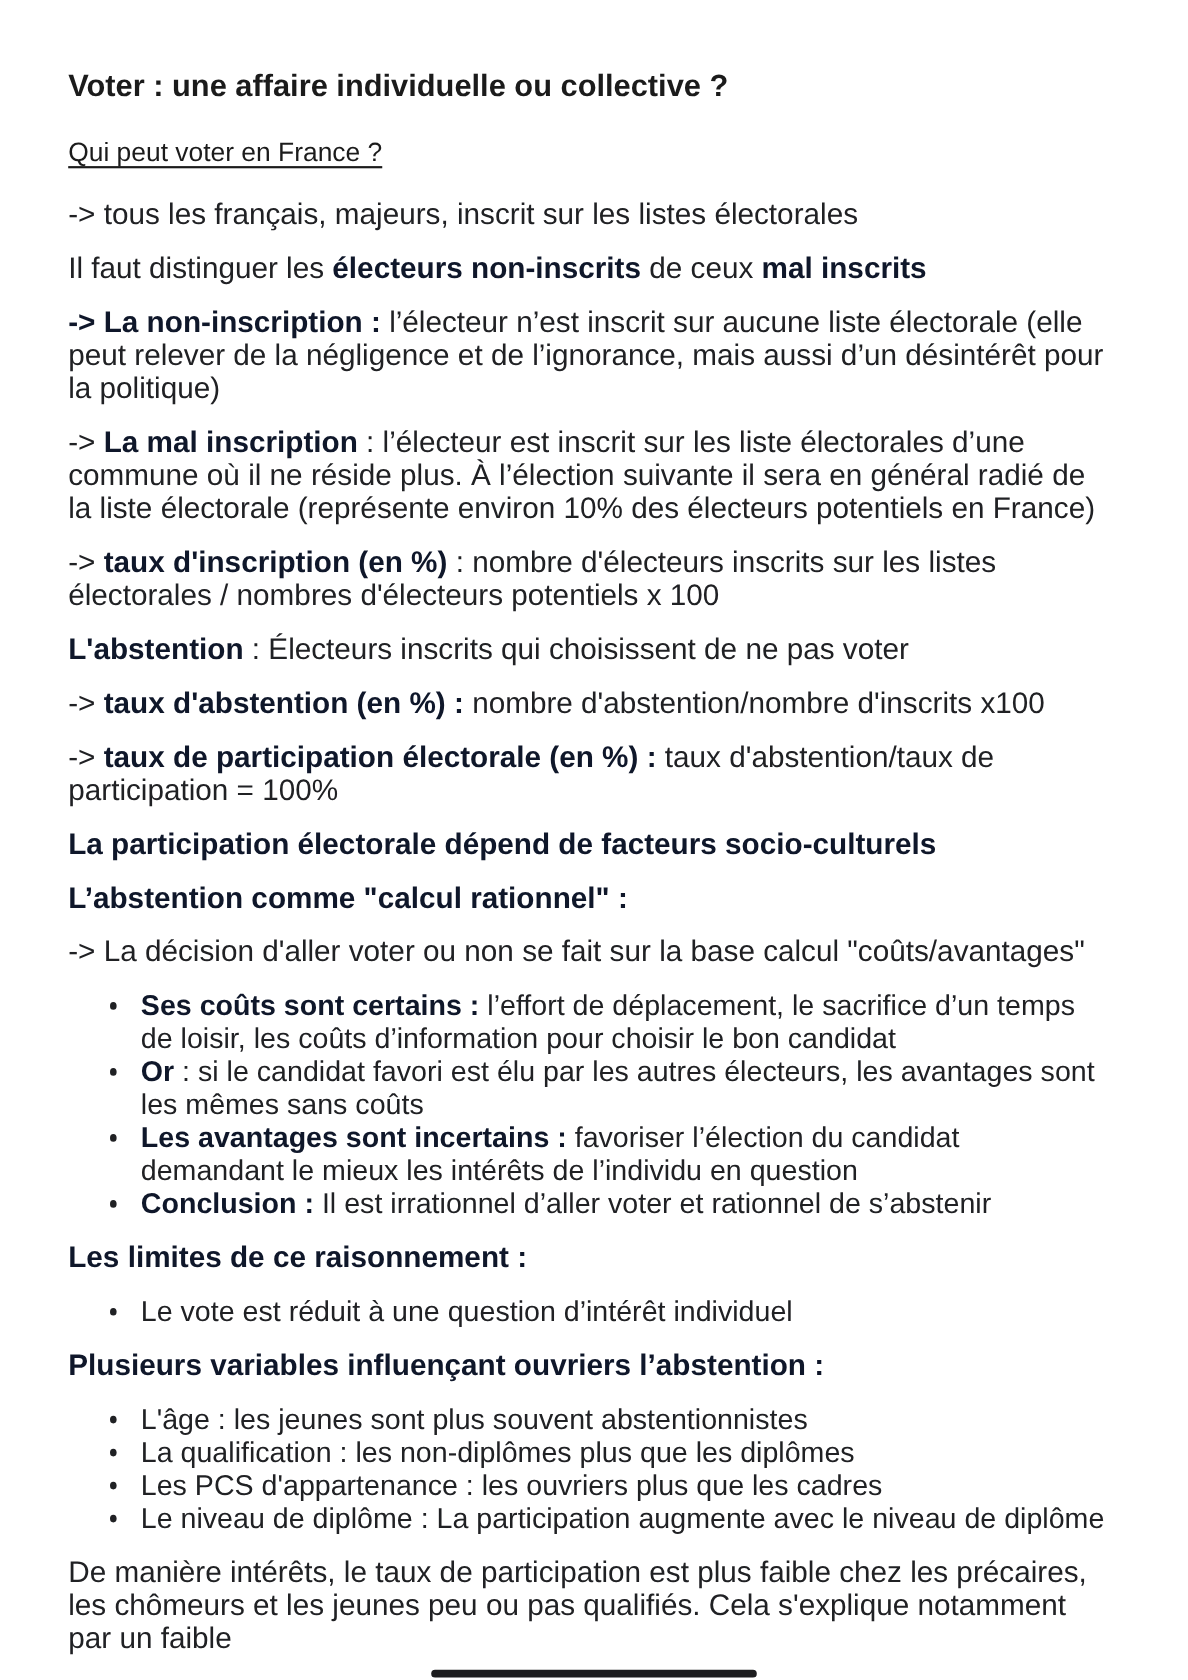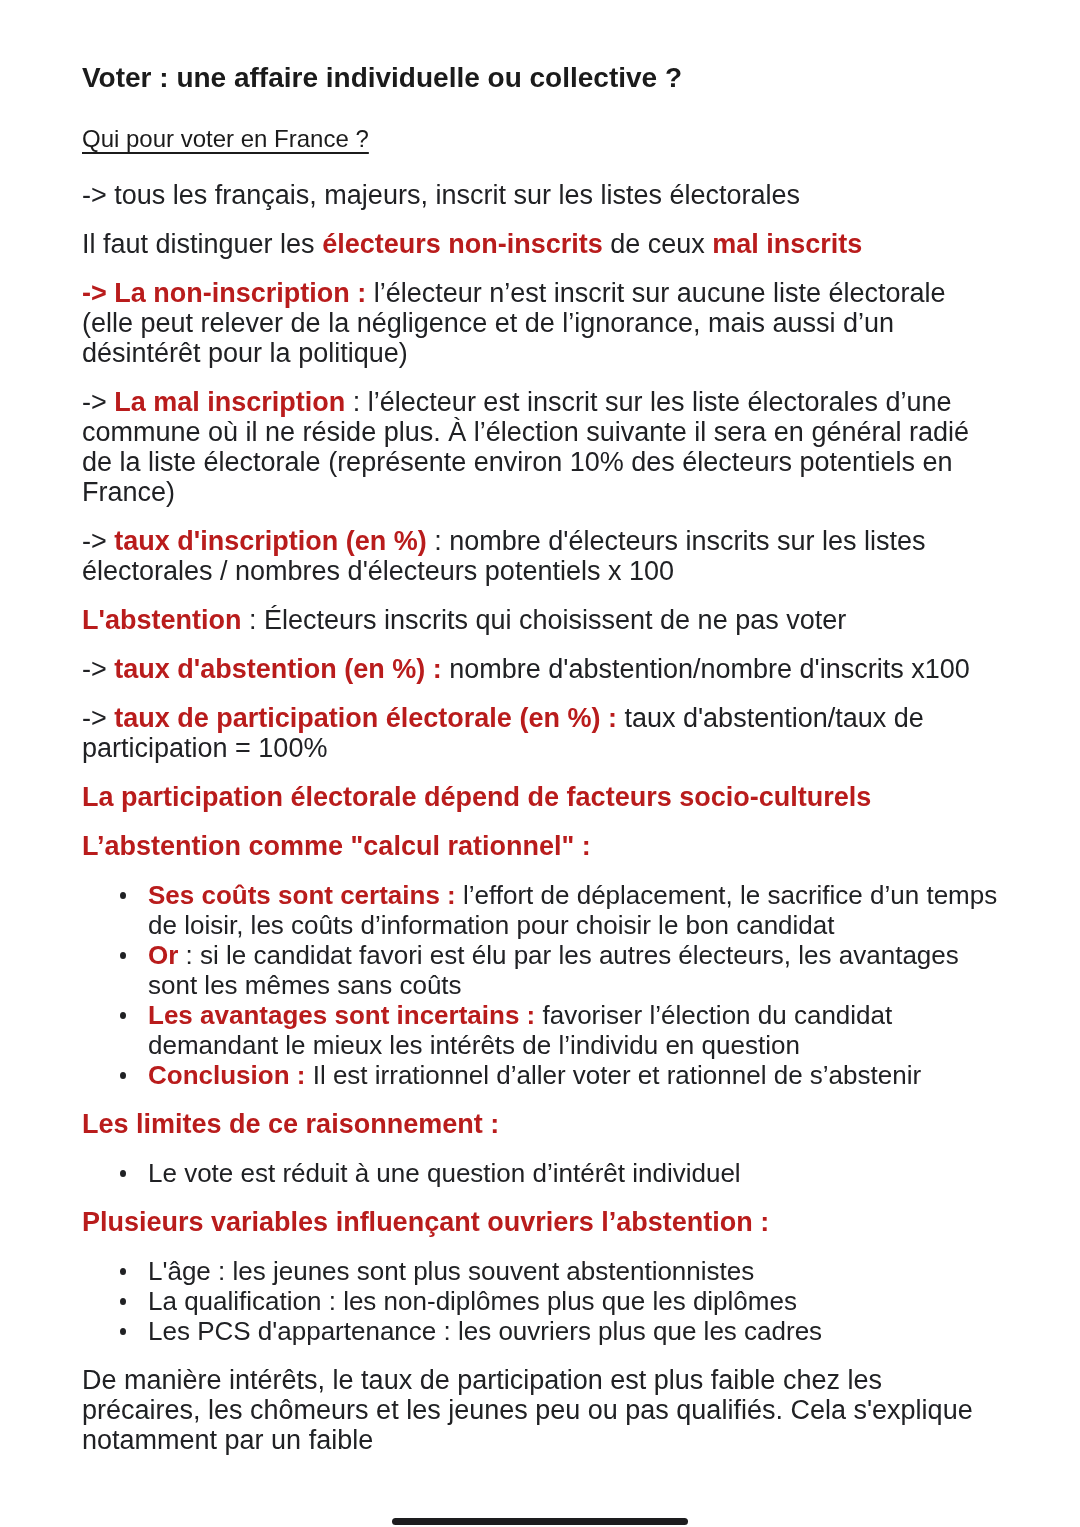--- a/index.html
+++ b/index.html
@@ -12,21 +12,20 @@
     height: 1527px;
     position: relative;
     overflow: hidden;
     font-family: "Liberation Sans", "DejaVu Sans", sans-serif;
     color: #202124;
     -webkit-font-smoothing: antialiased;
   }
   .doc {
     padding: 60px 76px 0 62px;
     max-width: 956px;
-    margin-left: 20px;
   }
   .doc-title {
     font-size: 28px;
     line-height: 36px;
     font-weight: 700;
     margin: 0 0 28px 0;
     color: #1b1b1b;
   }
   .doc-subtitle {
     font-size: 24px;
@@ -38,21 +37,21 @@
     text-decoration-thickness: 1.5px;
     color: #1b1b1b;
   }
   .para, .heading {
     font-size: 27px;
     line-height: 30px;
     margin: 19px 0;
     color: #202124;
   }
   .heading { font-weight: 700; color: #1b1b1b; }
-  strong { font-weight: 700; color: #b91c1c; }
+  strong { font-weight: 700; color: #0f172a; }
   ul.bullets {
     list-style: none;
     margin: 19px 0;
     padding: 0 0 0 66px;
     font-size: 26px;
     line-height: 30px;
   }
   ul.bullets li {
     position: relative;
     margin: 0;
@@ -76,45 +75,47 @@
     height: 7px;
     border-radius: 4px;
     background: #1d1d1f;
   }
 </style>
 </head>
 <body>
 
 <div class="doc">
   <h1 class="doc-title">Voter : une affaire individuelle ou collective ?</h1>
-  <h2 class="doc-subtitle">Qui pour voter en France ?</h2>
+  <h2 class="doc-subtitle">Qui peut voter en France ?</h2>
   <div>
       <p class="para"><span>-&gt; tous les français, majeurs, inscrit sur les listes électorales</span></p>
       <p class="para"><span>Il faut distinguer les </span><strong>électeurs non-inscrits</strong><span> de ceux </span><strong>mal inscrits</strong></p>
       <p class="para"><strong>-&gt; La non-inscription : </strong><span>l’électeur n’est inscrit sur aucune liste électorale (elle peut relever de la négligence et de l’ignorance, mais aussi d’un désintérêt pour la politique)</span></p>
       <p class="para"><span>-&gt; </span><strong>La mal inscription</strong><span> : l’électeur est inscrit sur les liste électorales d’une commune où il ne réside plus. À l’élection suivante il sera en général radié de la liste électorale (représente environ 10% des électeurs potentiels en France)</span></p>
       <p class="para"><span>-&gt; </span><strong>taux d'inscription (en %)</strong><span> : nombre d'électeurs inscrits sur les listes électorales / nombres d'électeurs potentiels x 100</span></p>
       <p class="para"><strong>L'abstention</strong><span> : Électeurs inscrits qui choisissent de ne pas voter</span></p>
       <p class="para"><span>-&gt; </span><strong>taux d'abstention (en %) :</strong><span> nombre d'abstention/nombre d'inscrits x100</span></p>
       <p class="para"><span>-&gt; </span><strong>taux de participation électorale (en %) :</strong><span> taux d'abstention/taux de participation = 100%</span></p>
       <p class="heading"><strong>La participation électorale dépend de facteurs socio-culturels</strong></p>
       <p class="heading"><strong>L’abstention comme "calcul rationnel" :</strong></p>
+      <p class="para"><span>-&gt; La décision d'aller voter ou non se fait sur la base calcul "coûts/avantages"</span></p>
       <ul class="bullets">
         <li><strong>Ses coûts sont certains :</strong><span> l’effort de déplacement, le sacrifice d’un temps de loisir, les coûts d’information pour choisir le bon candidat</span></li>
         <li><strong>Or</strong><span> : si le candidat favori est élu par les autres électeurs, les avantages sont les mêmes sans coûts</span></li>
         <li><strong>Les avantages sont incertains :</strong><span> favoriser l’élection du candidat demandant le mieux les intérêts de l’individu en question</span></li>
         <li><strong>Conclusion :</strong><span> Il est irrationnel d’aller voter et rationnel de s’abstenir</span></li>
       </ul>
       <p class="heading"><strong>Les limites de ce raisonnement :</strong></p>
       <ul class="bullets">
         <li><span>Le vote est réduit à une question d’intérêt individuel</span></li>
       </ul>
       <p class="heading"><strong>Plusieurs variables influençant ouvriers l’abstention :</strong></p>
       <ul class="bullets">
         <li><span>L'âge : les jeunes sont plus souvent abstentionnistes</span></li>
         <li><span>La qualification : les non-diplômes plus que les diplômes</span></li>
         <li><span>Les PCS d'appartenance : les ouvriers plus que les cadres</span></li>
+        <li><span>Le niveau de diplôme : La participation augmente avec le niveau de diplôme</span></li>
       </ul>
       <p class="para"><span>De manière intérêts, le taux de participation est plus faible chez les précaires, les chômeurs et les jeunes peu ou pas qualifiés. Cela s'explique notamment par un faible</span></p>
     </div>
 </div>
 
 <div class="home-indicator"></div>
 
 </body></html>

